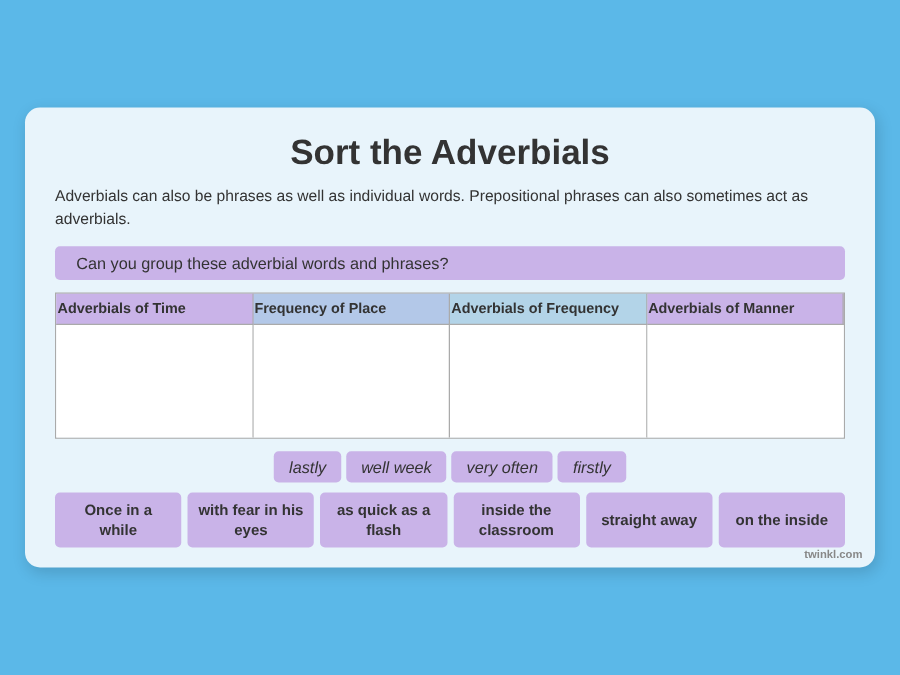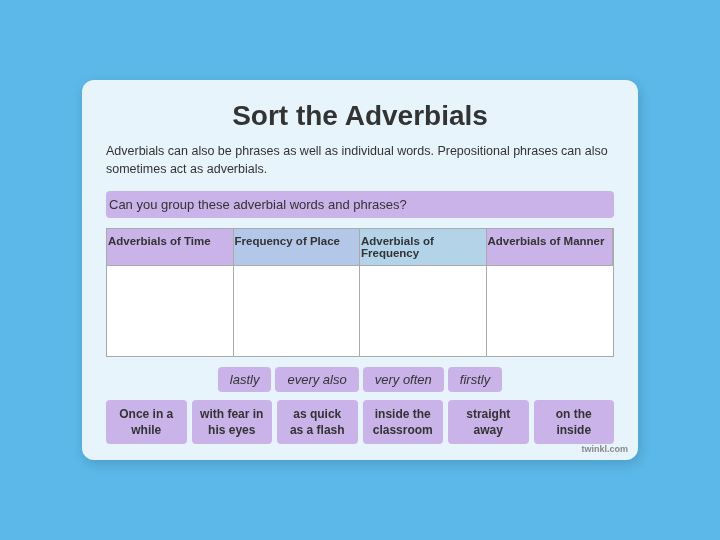--- a/index.html
+++ b/index.html
@@ -11,21 +11,21 @@
       font-family: Arial, sans-serif;
       display: flex;
       align-items: center;
       justify-content: center;
       overflow: hidden;
     }
 
     .card {
       background: #e8f4fb;
       border-radius: 12px;
-      width: 556px;
+      width: 680px;
       padding: 20px 24px 16px 24px;
       box-shadow: 2px 4px 12px rgba(0,0,0,0.15);
     }
 
     .title {
       font-size: 28px;
       font-weight: bold;
       color: #333;
       text-align: center;
       margin-bottom: 10px;
@@ -34,21 +34,21 @@
     .description {
       font-size: 12.5px;
       color: #333;
       margin-bottom: 12px;
       line-height: 1.5;
     }
 
     .question-bar {
       background: #c9b3e8;
       border-radius: 4px;
-      padding: 6px 3px;
+      padding: 6px 17px;
       font-size: 13px;
       color: #333;
       margin-bottom: 10px;
     }
 
     .table-wrapper {
       display: grid;
       grid-template-columns: 1fr 1fr 1fr 1fr;
       gap: 0;
       border: 1px solid #aaa;
@@ -155,21 +155,21 @@
         <div class="col-header manner">Adverbials of Manner</div>
         <div class="col-body"></div>
         <div class="col-body"></div>
         <div class="col-body"></div>
         <div class="col-body"></div>
       </div>
 
     <div class="word-chips-row">
 
     <div class="chip">lastly</div>
-        <div class="chip">every also</div>
+        <div class="chip">well week</div>
         <div class="chip">very often</div>
         <div class="chip">firstly</div>
       </div>
 
     <div class="bottom-row">
 
     <div class="bottom-chip">Once in
 a while</div>
         <div class="bottom-chip">with fear
 in his eyes</div>

